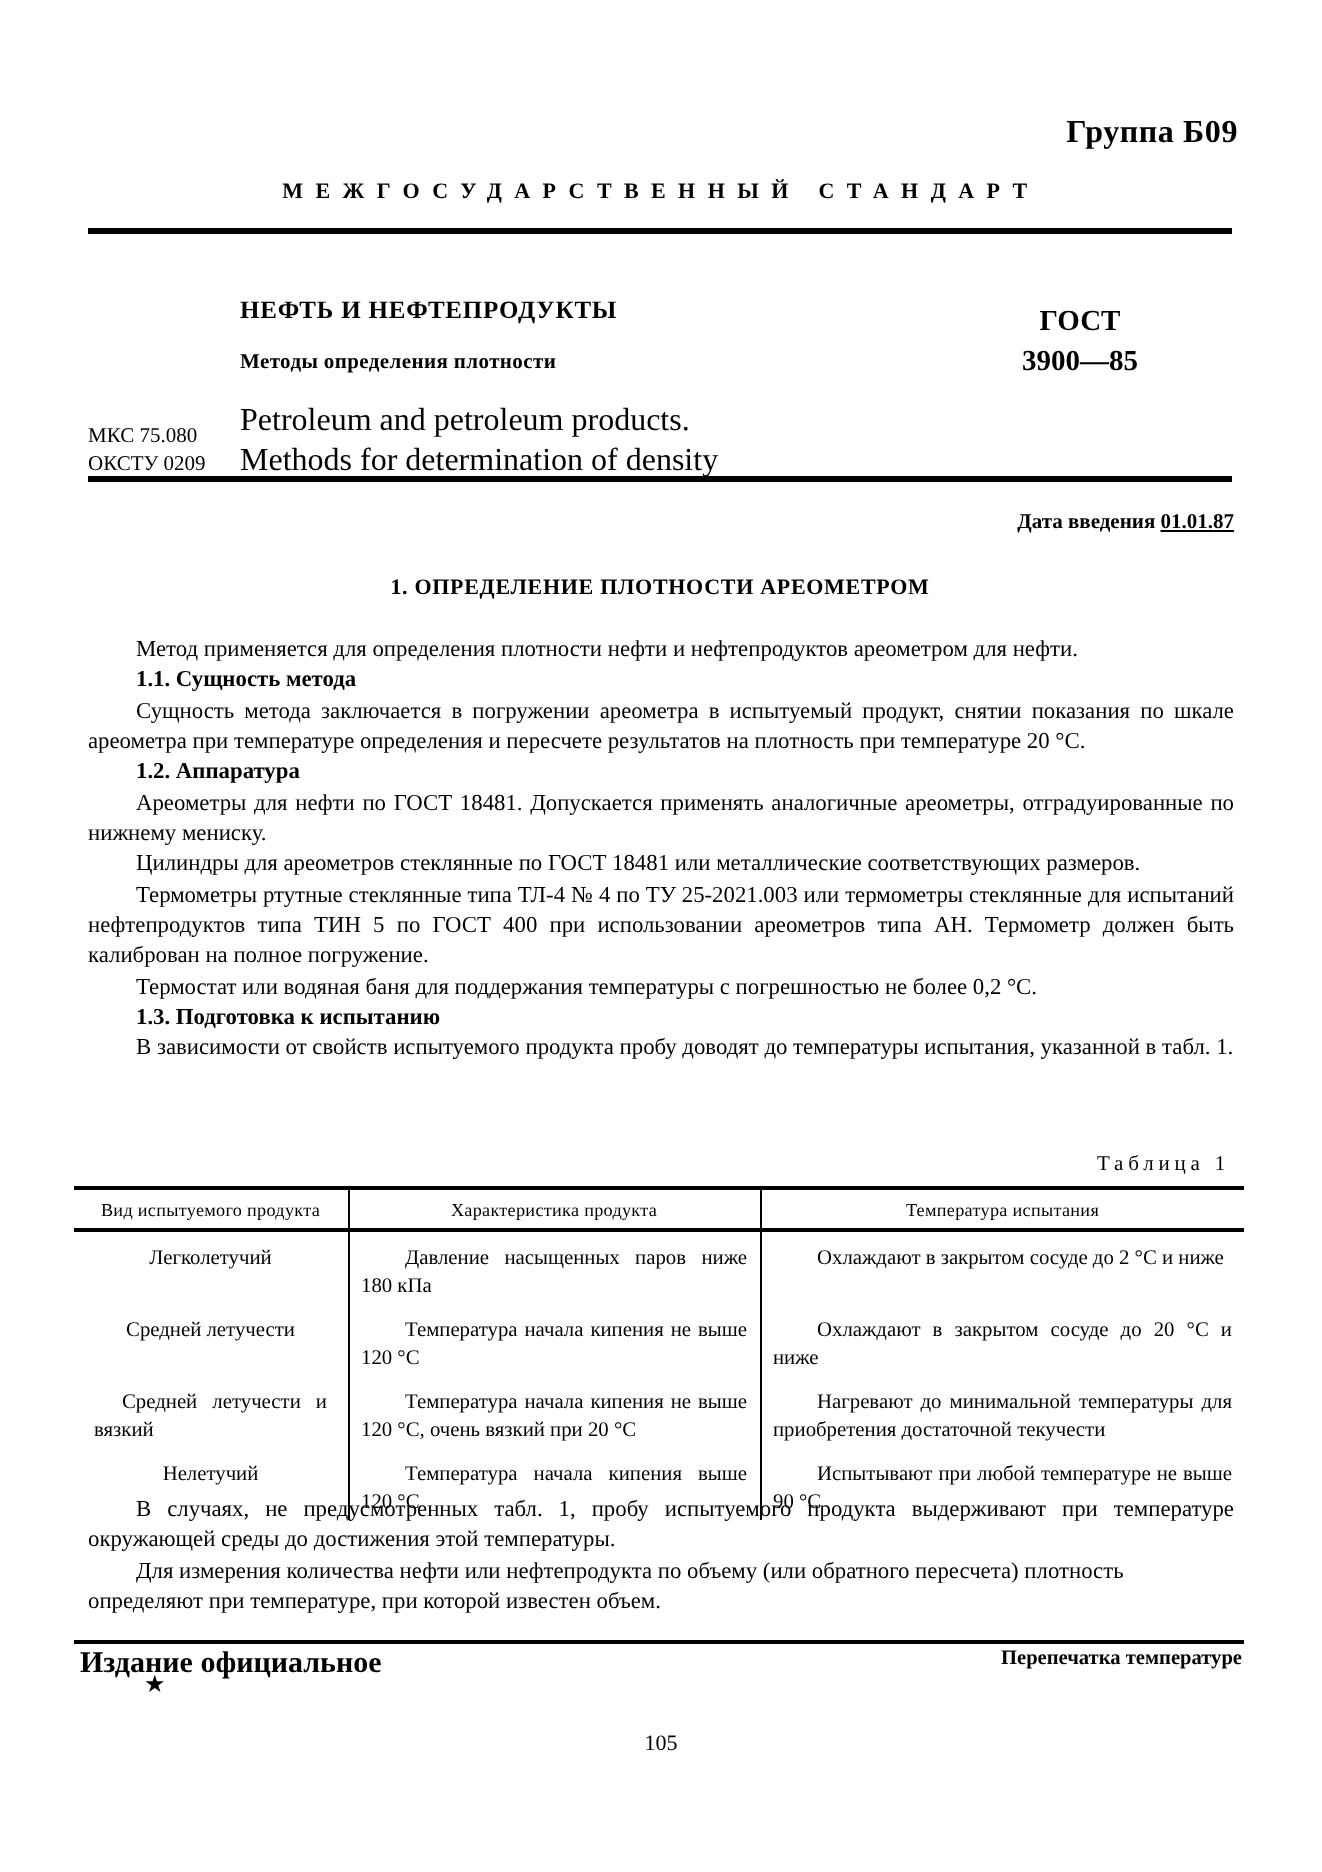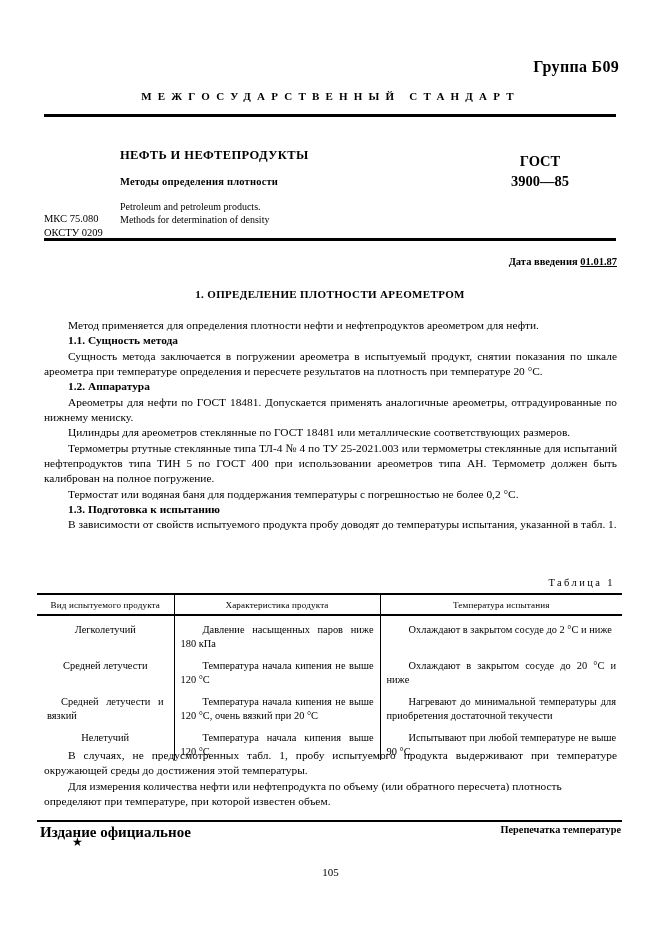--- a/index.html
+++ b/index.html
@@ -71,21 +71,21 @@
     letter-spacing: 0.4px;
     margin-bottom: 13px;
   }
   .title-ru-sub {
     font-weight: bold;
     font-size: 10.5px;
     letter-spacing: 0.2px;
     margin-bottom: 14px;
   }
   .title-en {
-    font-size: 10px;
+    font-size: 16px;
     line-height: 1.28;
   }
 
   .gost-code {
     position: absolute;
     left: 470px;
     top: 152px;
     width: 140px;
     text-align: center;
     font-weight: bold;

